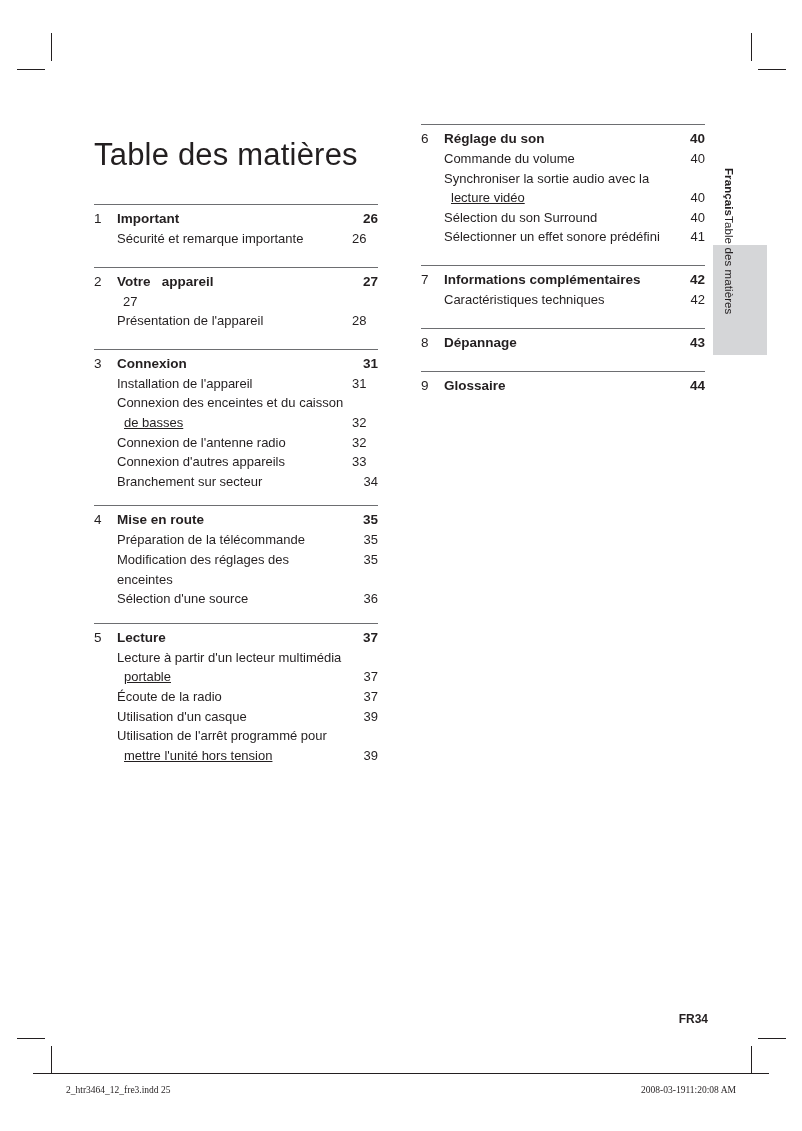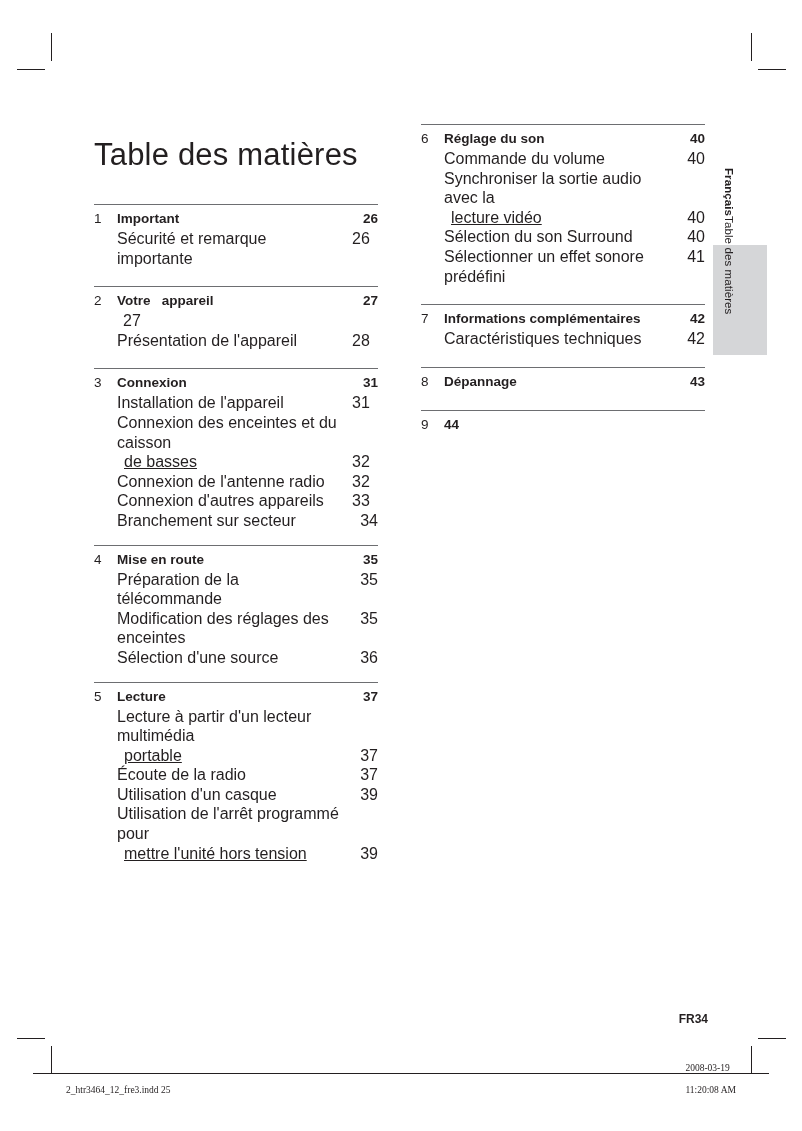--- a/index.html
+++ b/index.html
@@ -75,21 +75,21 @@
     font-weight: 700;
   }
 
   .entries {
     padding-left: 23px;
     margin-top: 2px;
   }
   .entry {
     display: flex;
     align-items: baseline;
-    font-size: 16px;
+    font-size: 13px;
     line-height: 19.6px;
     color: #231f20;
   }
   .entry-text {
     flex: 1 1 auto;
     white-space: pre-wrap;
   }
   .entry-page {
     flex: 0 0 26px;
     text-align: left;
@@ -159,22 +159,20 @@
     font-family: "Liberation Serif", serif;
   }
   .print-right {
     position: absolute;
     right: 66px;
     bottom: 36px;
     font-size: 9.5px;
     color: #231f20;
     font-family: "Liberation Serif", serif;
     display: flex;
-    gap: 12px;
-    flex-direction: column;
   }
 </style>
 </head>
 <body>
 
 <div class="crop crop-v" style="left:51px; top:33px;"></div>
 <div class="crop crop-h" style="left:17px; top:69px;"></div>
 <div class="crop crop-v" style="left:751px; top:33px;"></div>
 <div class="crop crop-h" style="left:758px; top:69px;"></div>
 <div class="crop crop-h" style="left:17px; top:1038px;"></div>
@@ -374,20 +372,21 @@
       <span class="chapter-title">Dépannage</span>
       <span class="chapter-page">43</span>
     </div>
     <div class="spacer-18"></div>
   </div>
 
   <div class="chapter">
     <div class="rule"></div>
     <div class="chapter-head">
       <span class="chapter-num">9</span>
+      <span class="chapter-title">Glossaire</span>
       <span class="chapter-page">44</span>
     </div>
   </div>
 </div>
 
 <div class="side-tab"></div>
 <div class="side-tab-text"><b>Français</b><span>Table des matières</span></div>
 
 <div class="footer-folio">
   <span>FR</span>

